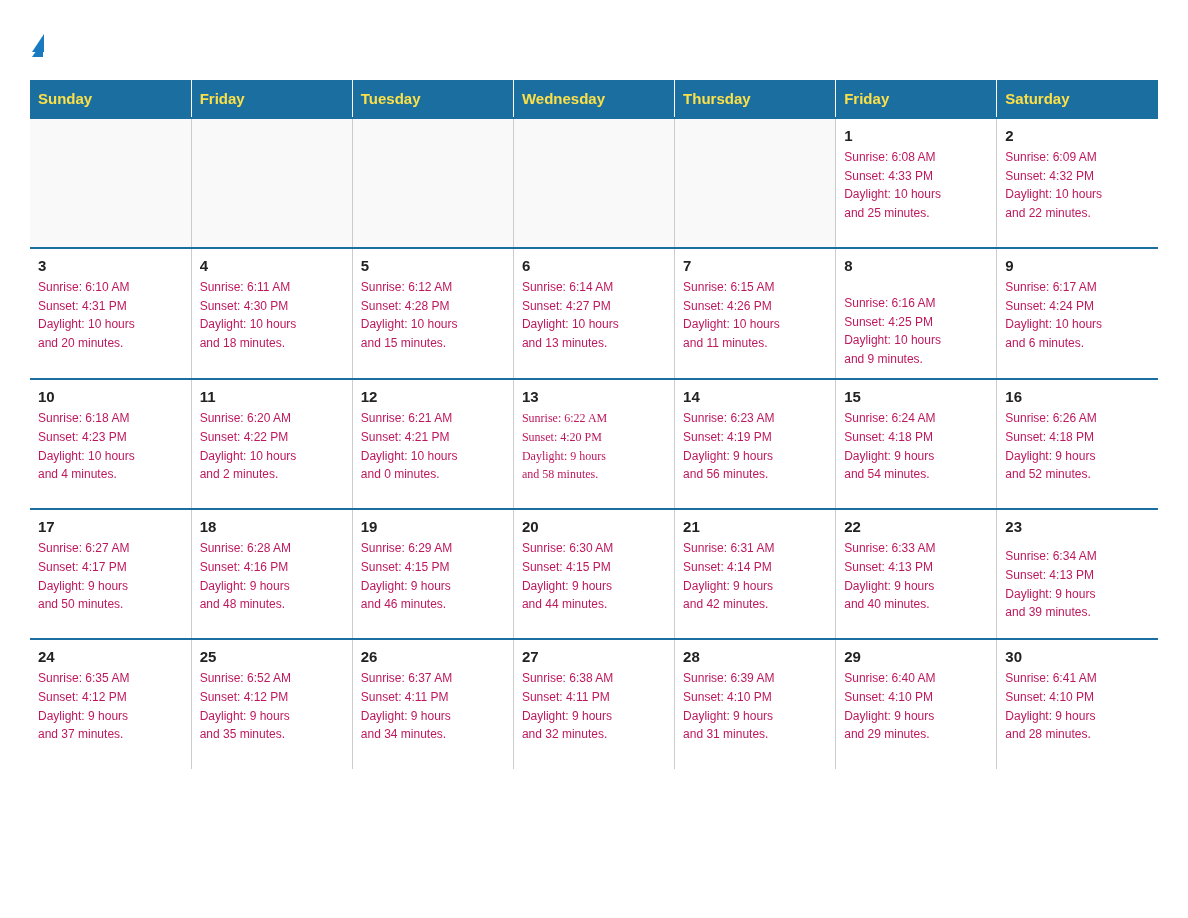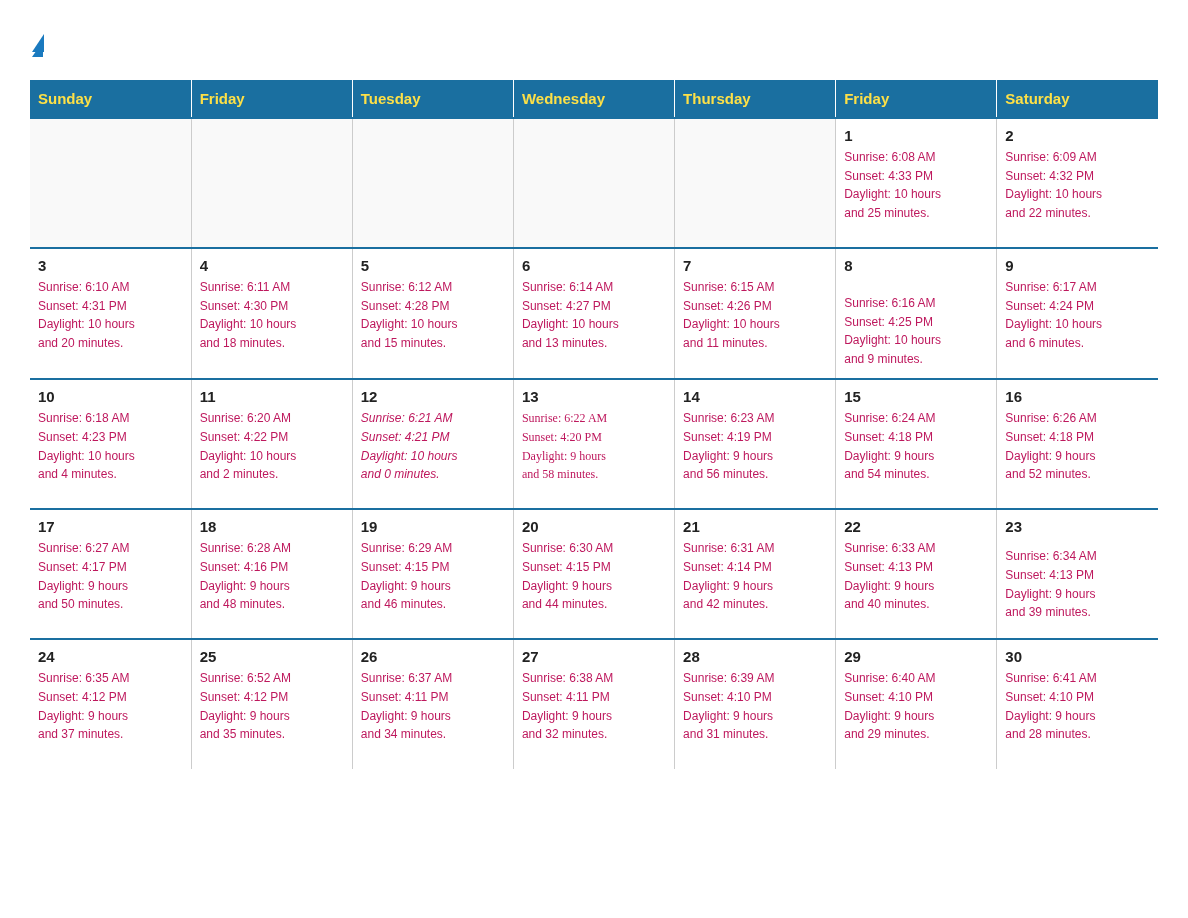--- a/index.html
+++ b/index.html
@@ -217,21 +217,21 @@
         </td>
         <td>
           <span class="day-num">11</span>
           <div class="day-info" style="white-space: pre-line;">Sunrise: 6:20 AM
 Sunset: 4:22 PM
 Daylight: 10 hours
 and 2 minutes.</div>
         </td>
         <td>
           <span class="day-num">12</span>
-          <div class="day-info" style="white-space: pre-line; font-style: italic;">Sunrise: 6:21 AM
+          <div class="day-info" style="white-space: pre-line;">Sunrise: 6:21 AM
 Sunset: 4:21 PM
 Daylight: 10 hours
 and 0 minutes.</div>
         </td>
         <td>
           <span class="day-num">13</span>
           <div class="day-info" style="white-space: pre-line; font-family: Liberation Serif, serif;">Sunrise: 6:22 AM
 Sunset: 4:20 PM
 Daylight: 9 hours
 and 58 minutes.</div>

